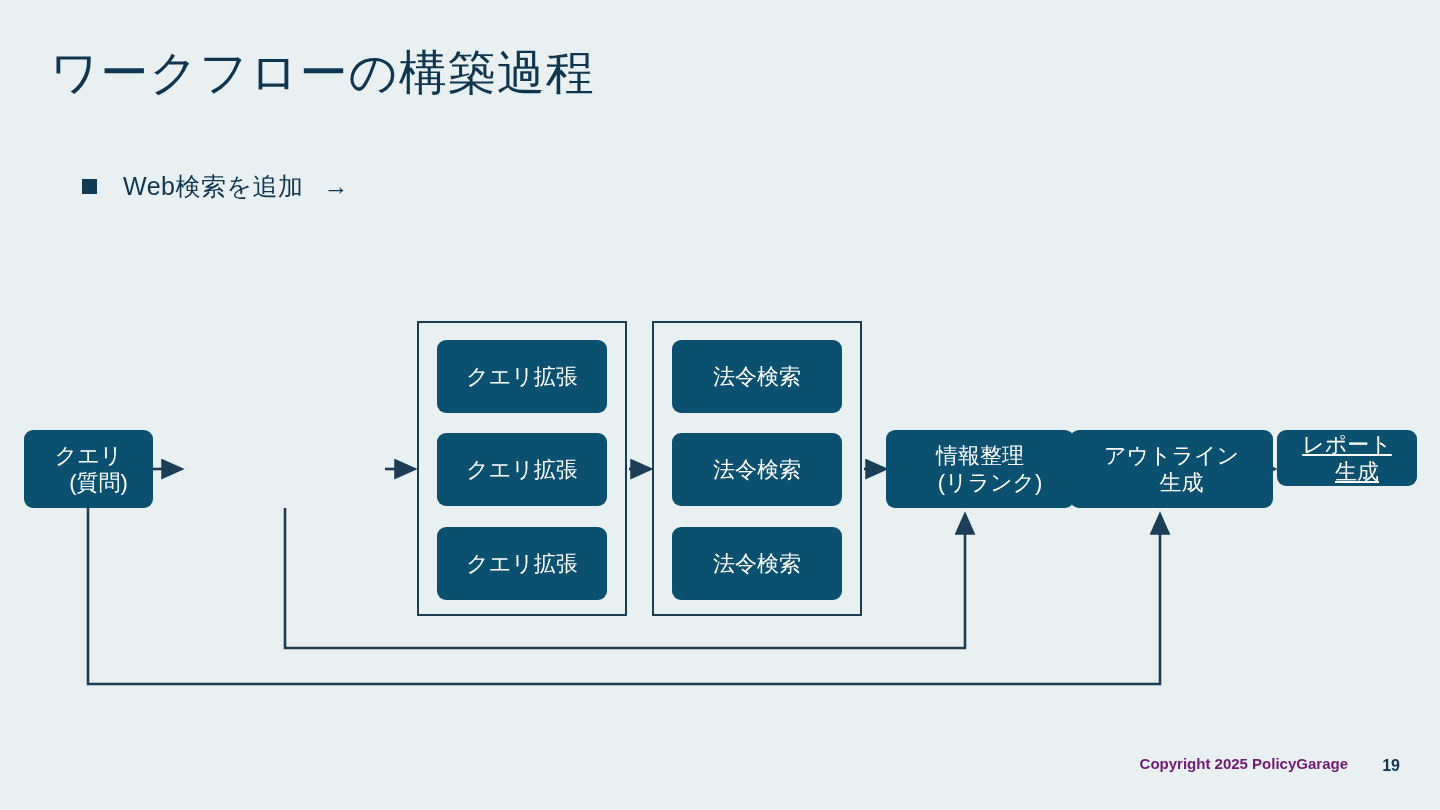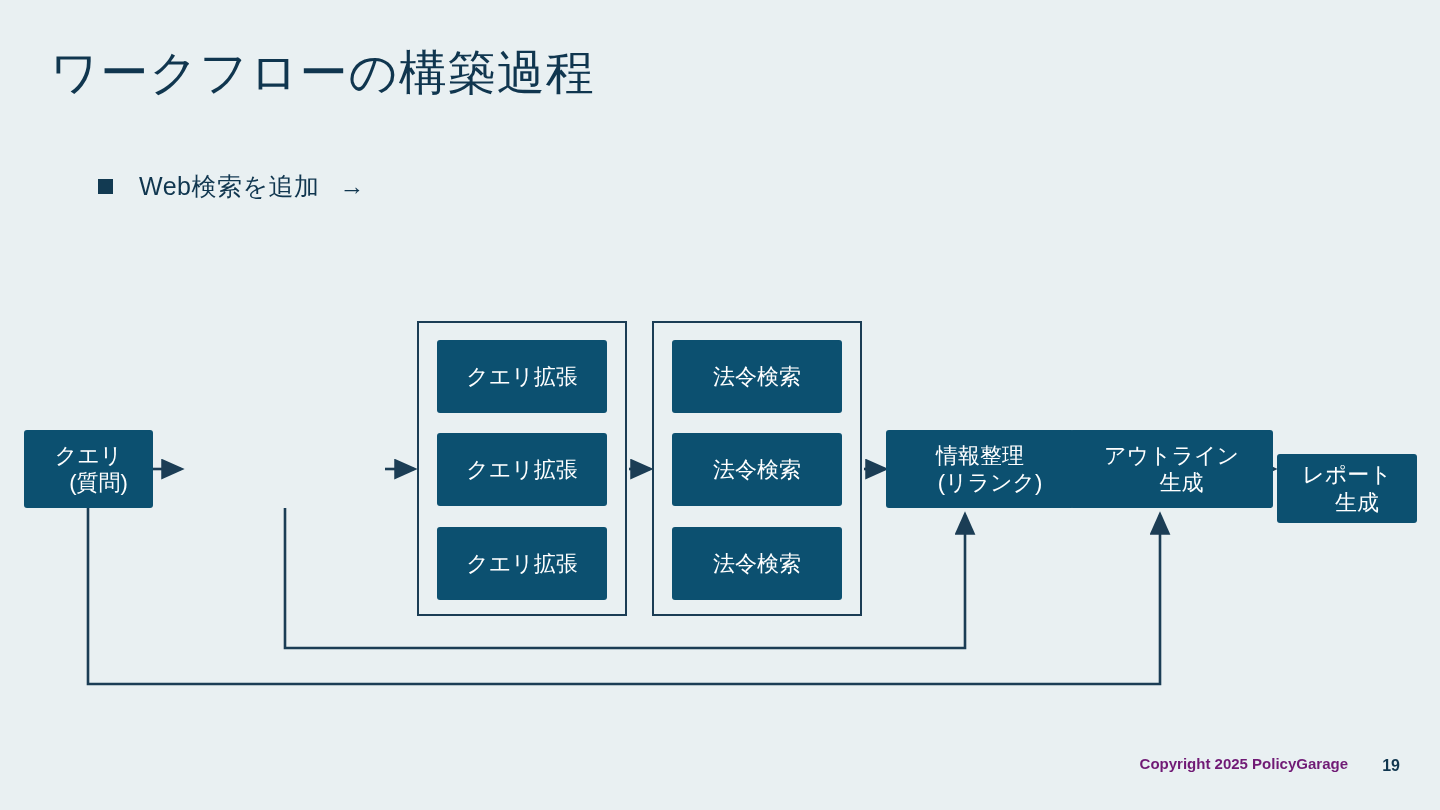--- a/index.html
+++ b/index.html
@@ -30,21 +30,20 @@
     letter-spacing: 1px;
     white-space: nowrap;
   }
   .bullet-row {
     position: absolute;
     left: 82px;
     top: 170px;
     display: flex;
     align-items: center;
     white-space: nowrap;
-    margin-left: 16px;
   }
   .bullet-marker {
     width: 15px;
     height: 15px;
     background: #123a52;
     display: inline-block;
     margin-right: 26px;
     flex: 0 0 auto;
   }
   .bullet-text {
@@ -70,21 +69,21 @@
     position: absolute;
     left: 0;
     top: 0;
     width: 1440px;
     height: 810px;
     pointer-events: none;
   }
   .node {
     position: absolute;
     background: #0c5070;
-    border-radius: 3px;
+    border-radius: 9px;
     color: #ffffff;
     display: flex;
     flex-direction: column;
     justify-content: center;
     font-size: 22px;
     line-height: 1.25;
     text-align: center;
     box-sizing: border-box;
   }
   .node .l2 { display: block; margin-left: 20px; }
@@ -187,21 +186,21 @@
     <div class="node" style="left:886px; top:430px; width:188px; height:78px;">
       <span class="l1">情報整理</span>
       <span class="l2">(リランク)</span>
     </div>
 
     <div class="node" style="left:1070px; top:430px; width:203px; height:78px;">
       <span class="l1">アウトライン</span>
       <span class="l2">生成</span>
     </div>
 
-    <div class="node" style="left:1277px; top:454px; width:140px; height:69px;">
+    <div class="node" style="left:1277px; top:430px; width:140px; height:56px;text-decoration:underline;">
       <span class="l1">レポート</span>
       <span class="l2">生成</span>
     </div>
 
   </div>
 
   <div class="footer-copy">Copyright 2025 PolicyGarage</div>
   <div class="footer-page">19</div>
 
 </div>

